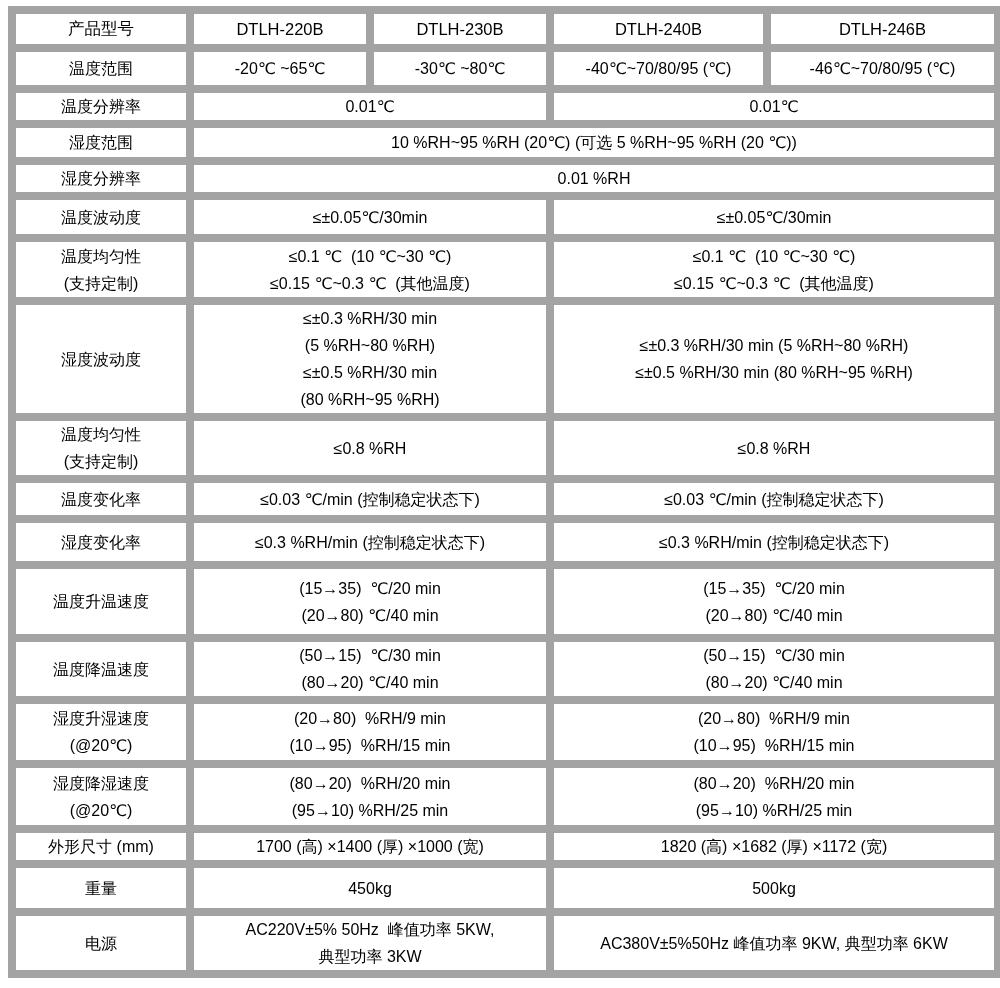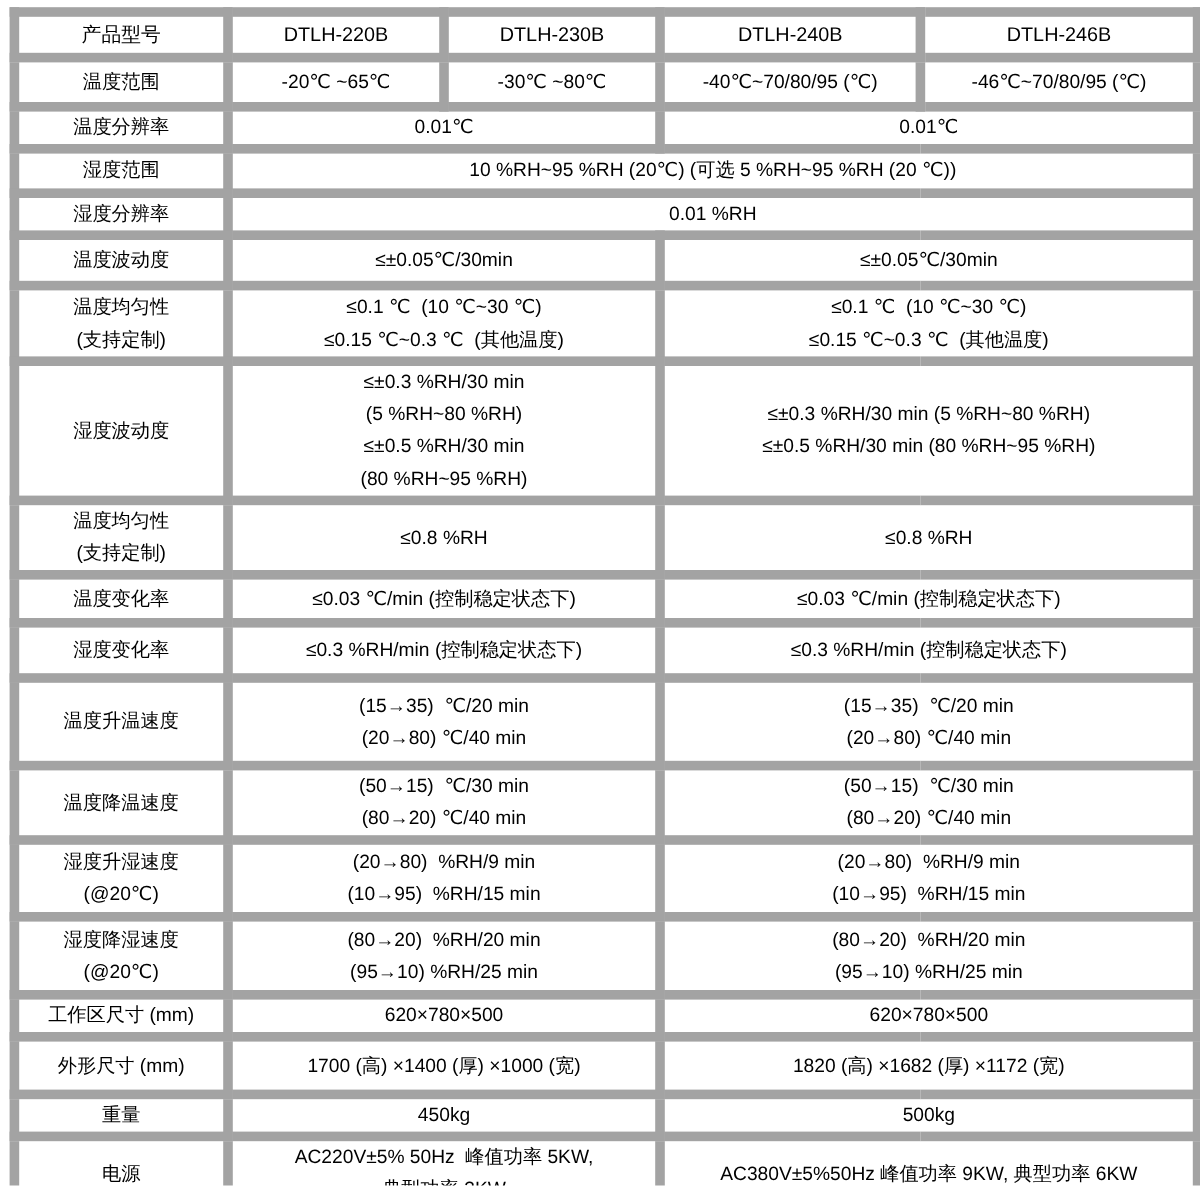--- a/index.html
+++ b/index.html
@@ -253,31 +253,20 @@
             <div class="line">(80→20)  %RH/20 min</div>
             <div class="line">(95→10) %RH/25 min</div>
           </td>
           <td colspan="2">
             <div class="line">(80→20)  %RH/20 min</div>
             <div class="line">(95→10) %RH/25 min</div>
           </td>
         </tr>
         <tr>
           <td>
-            <div class="line">工作区尺寸 (mm)</div>
-          </td>
-          <td colspan="2">
-            <div class="line">620×780×500</div>
-          </td>
-          <td colspan="2">
-            <div class="line">620×780×500</div>
-          </td>
-        </tr>
-        <tr>
-          <td>
             <div class="line">外形尺寸 (mm)</div>
           </td>
           <td colspan="2">
             <div class="line">1700 (高) ×1400 (厚) ×1000 (宽)</div>
           </td>
           <td colspan="2">
             <div class="line">1820 (高) ×1682 (厚) ×1172 (宽)</div>
           </td>
         </tr>
         <tr>

